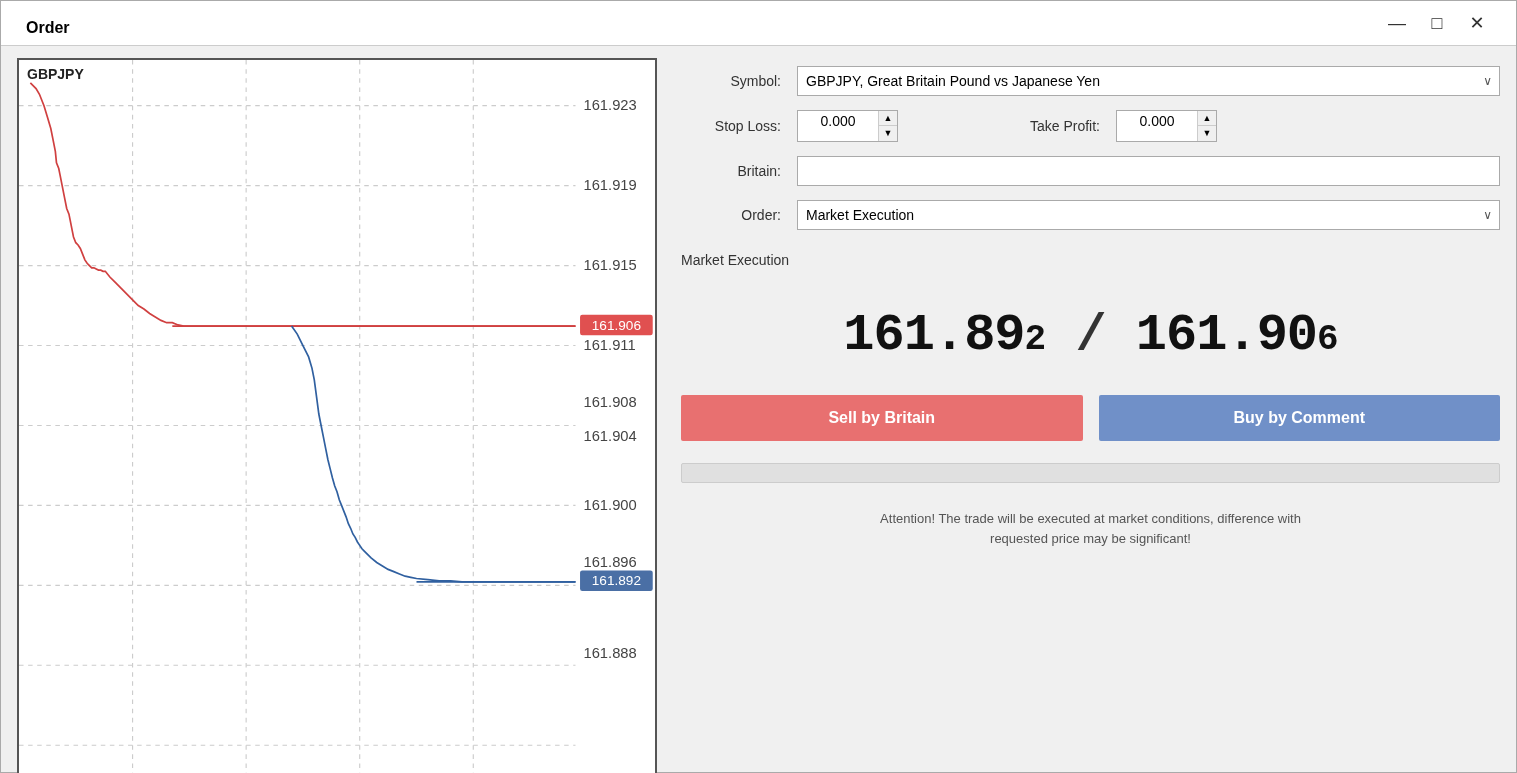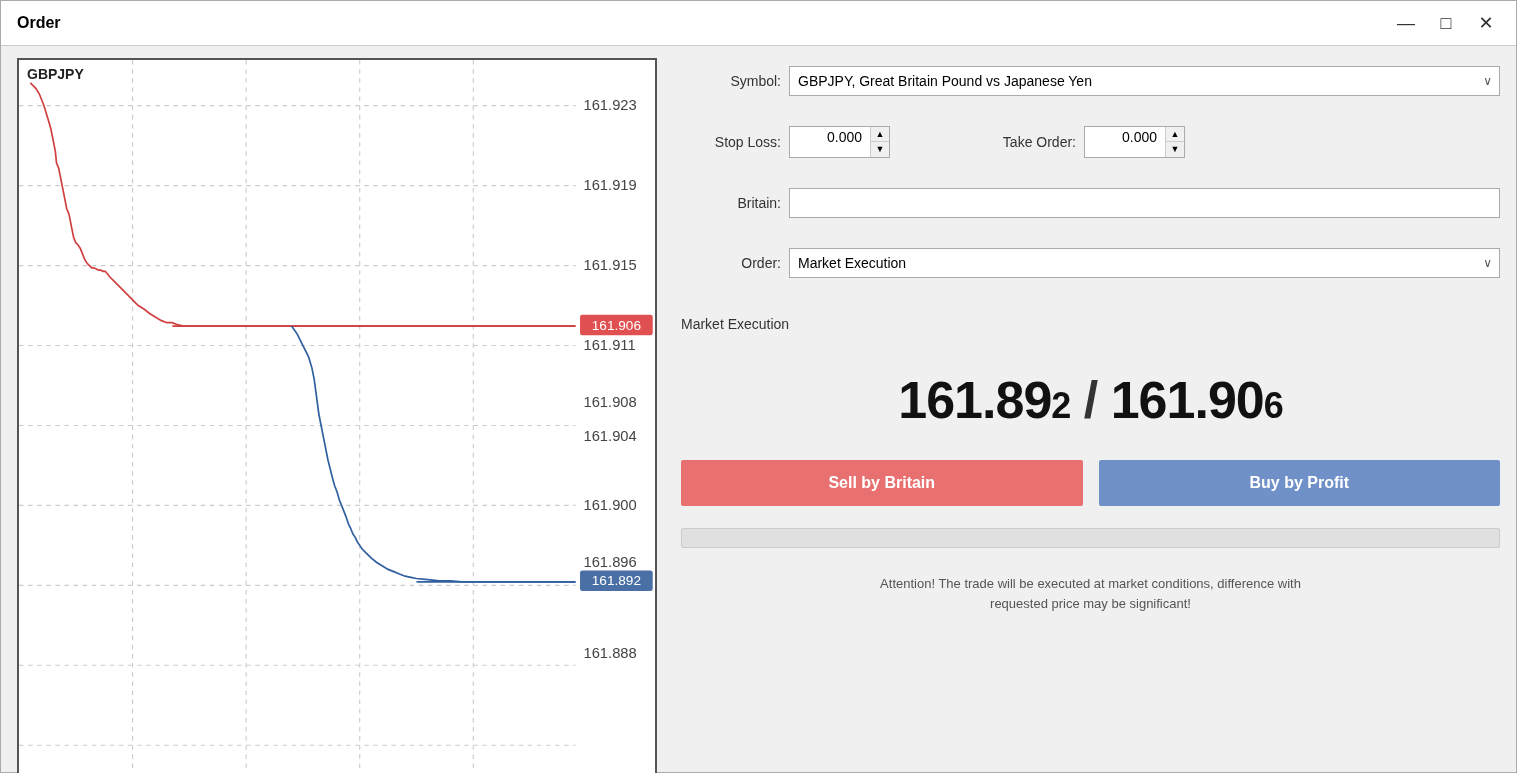--- a/index.html
+++ b/index.html
@@ -18,22 +18,22 @@
       height: 773px;
       background: #f0f0f0;
       border: 1px solid #aaa;
       display: flex;
       flex-direction: column;
     }
     .title-bar {
       background: #fff;
       border-bottom: 1px solid #ccc;
       display: flex;
-      align-items: center;
-      padding: 8px 16px;
+      align-items: flex-end;
+      padding: 8px 25px;
       height: 48px;
     }
     .title-bar-title {
       font-size: 16px;
       font-weight: 600;
       flex: 1;
     }
     .title-bar-controls {
       display: flex;
       gap: 12px;
@@ -85,22 +85,22 @@
     .right-panel {
       flex: 1;
       display: flex;
       flex-direction: column;
       gap: 10px;
       padding: 8px 0;
     }
     .form-row {
       display: flex;
       align-items: center;
-      gap: 8px;
-      margin-bottom: 20px;
+      gap: 16px;
+      margin-bottom: 4px;
     }
     .form-label {
       width: 100px;
       text-align: right;
       font-size: 14px;
       color: #333;
       font-weight: 500;
     }
     .form-control {
       border: 1px solid #aaa;
@@ -139,21 +139,21 @@
     }
     .spinbox-wrapper {
       display: flex;
       align-items: stretch;
       border: 1px solid #aaa;
       background: #fff;
     }
     .spinbox-input {
       border: none;
       outline: none;
-      text-align: right;
+      text-align: center;
       font-size: 14px;
       padding: 10px 8px;
       width: 80px;
       height: 16px;
     }
     .spinbox-buttons {
       display: flex;
       flex-direction: column;
       border-left: 1px solid #ccc;
     }
@@ -177,20 +177,21 @@
       margin: 4px 0 12px 0;
       font-weight: 500;
     }
     .price-display {
       text-align: center;
       font-size: 52px;
       font-weight: 700;
       color: #111;
       margin: 16px 0 20px 0;
       letter-spacing: -1px;
+      font-family: Liberation Mono, monospace;
     }
     .price-separator {
       color: #333;
     }
     .action-buttons {
       display: flex;
       gap: 16px;
       margin-bottom: 12px;
     }
     .btn-sell {
@@ -358,21 +359,21 @@
       <div class="form-row">
         <span class="form-label">Stop Loss:</span>
         <div class="spinbox-wrapper">
           <input class="spinbox-input" type="text" value="0.000" style="">
           <div class="spinbox-buttons">
             <button class="spinbox-btn">▲</button>
             <button class="spinbox-btn">▼</button>
           </div>
         </div>
         <span style="width:60px;"></span>
-        <span class="form-label" style="width:110px;">Take Order:</span>
+        <span class="form-label" style="width:110px;">Take Profit:</span>
         <div class="spinbox-wrapper">
           <input class="spinbox-input" type="text" value="0.000" style="">
           <div class="spinbox-buttons">
             <button class="spinbox-btn">▲</button>
             <button class="spinbox-btn">▼</button>
           </div>
         </div>
       </div>
 
       <div class="form-row">
@@ -390,21 +391,21 @@
       </div>
 
       <div class="section-header" style="margin-top:8px;">Market Execution</div>
 
       <div class="price-display">
         <span>161.89</span><span style="font-size:36px;">2</span><span class="price-separator"> / </span><span>161.90</span><span style="font-size:36px;">6</span>
       </div>
 
       <div class="action-buttons">
         <button class="btn-sell">Sell by Britain</button>
-        <button class="btn-buy">Buy by Profit</button>
+        <button class="btn-buy">Buy by Comment</button>
       </div>
 
       <div class="progress-bar-wrapper"></div>
 
       <div class="attention-text">
         <span style="white-space: pre-line;">Attention! The trade will be executed at market conditions, difference with
 requested price may be significant!</span>
       </div>
 
     </div>

